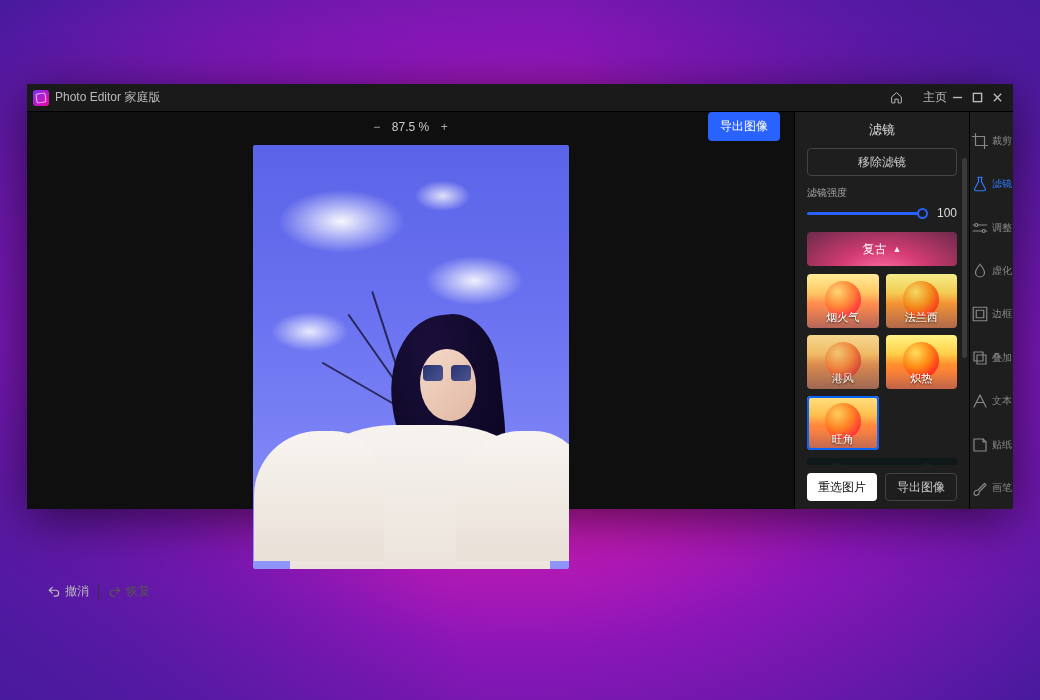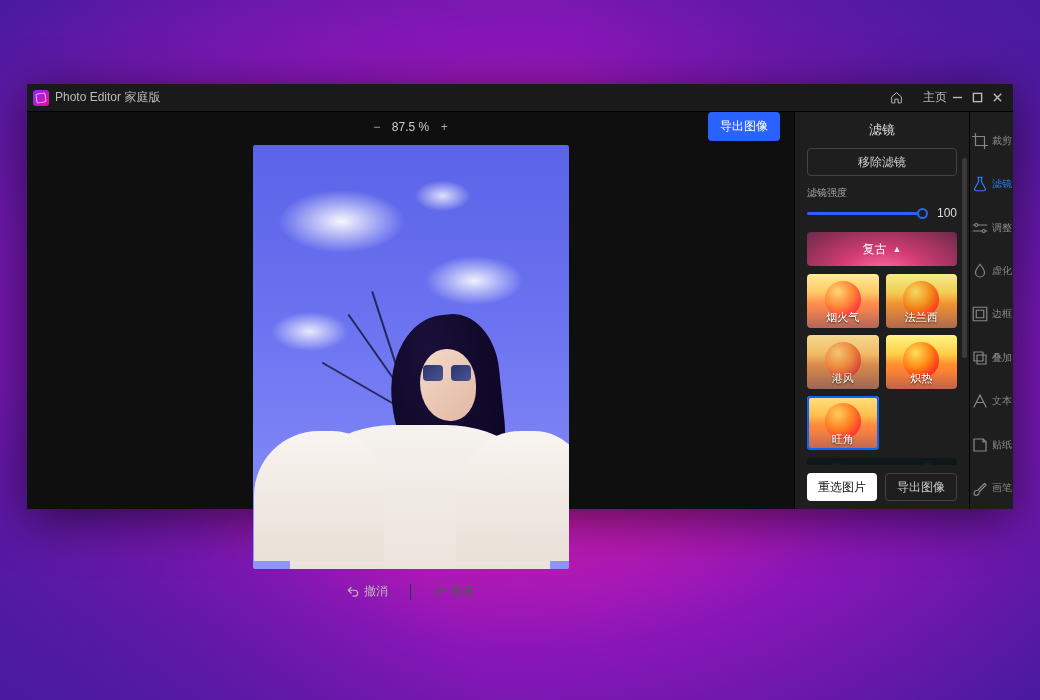--- a/index.html
+++ b/index.html
@@ -51,21 +51,21 @@
 .face{position:absolute;left:53%;top:48%;width:56px;height:72px;background:linear-gradient(135deg,#f5d9c8,#e0b8a4);border-radius:48% 52% 45% 55%}
 .glasses{position:absolute;left:54%;top:52%;width:48px;height:18px}
 .glasses .lens{position:absolute;width:20px;height:16px;background:linear-gradient(135deg,#2a3470,#4a5490);border-radius:4px}
 .glasses .l1{left:0}
 .glasses .l2{right:0}
 .shirt{position:absolute;left:12%;bottom:0;width:82%;height:34%;background:linear-gradient(180deg,#f6f2ee,#ece4dc);border-radius:40% 40% 0 0/60% 60% 0 0}
 .shirt::before,.shirt::after{content:"";position:absolute;top:6px;width:50%;height:90%;background:linear-gradient(180deg,#f8f4f0,#e9e0d7);border-radius:50% 40% 0 0}
 .shirt::before{left:-14%}
 .shirt::after{right:-14%}
 
-.canvasbottom{height:38px;display:flex;align-items:center;justify-content:center;padding:0 14px;gap:14px}
+.canvasbottom{height:38px;display:flex;align-items:center;justify-content:flex-start;padding:0 14px;gap:1px}
 .ghostbtn{display:flex;align-items:center;gap:4px;font-size:12px;color:#bbb;background:transparent;border:none;cursor:pointer;padding:4px 6px}
 .ghostbtn.dis{color:#555;cursor:default}
 .sep{width:1px;height:16px;background:#333;margin:0 2px}
 
 .panel{width:175px;background:#1e1e1e;display:flex;flex-direction:column;border-left:1px solid #000}
 .paneltitle{height:36px;display:flex;align-items:center;justify-content:center;font-size:13px;color:#ddd}
 .panelbody{flex:1;padding:0 12px 8px;overflow:hidden;position:relative}
 .removebtn{width:100%;height:28px;border:1px solid #444;background:transparent;color:#ccc;font-size:12px;border-radius:4px;cursor:pointer;margin-bottom:10px}
 .sliderlbl{font-size:10px;color:#aaa;margin-bottom:6px}
 .sliderrow{display:flex;align-items:center;gap:8px;margin-bottom:12px}

